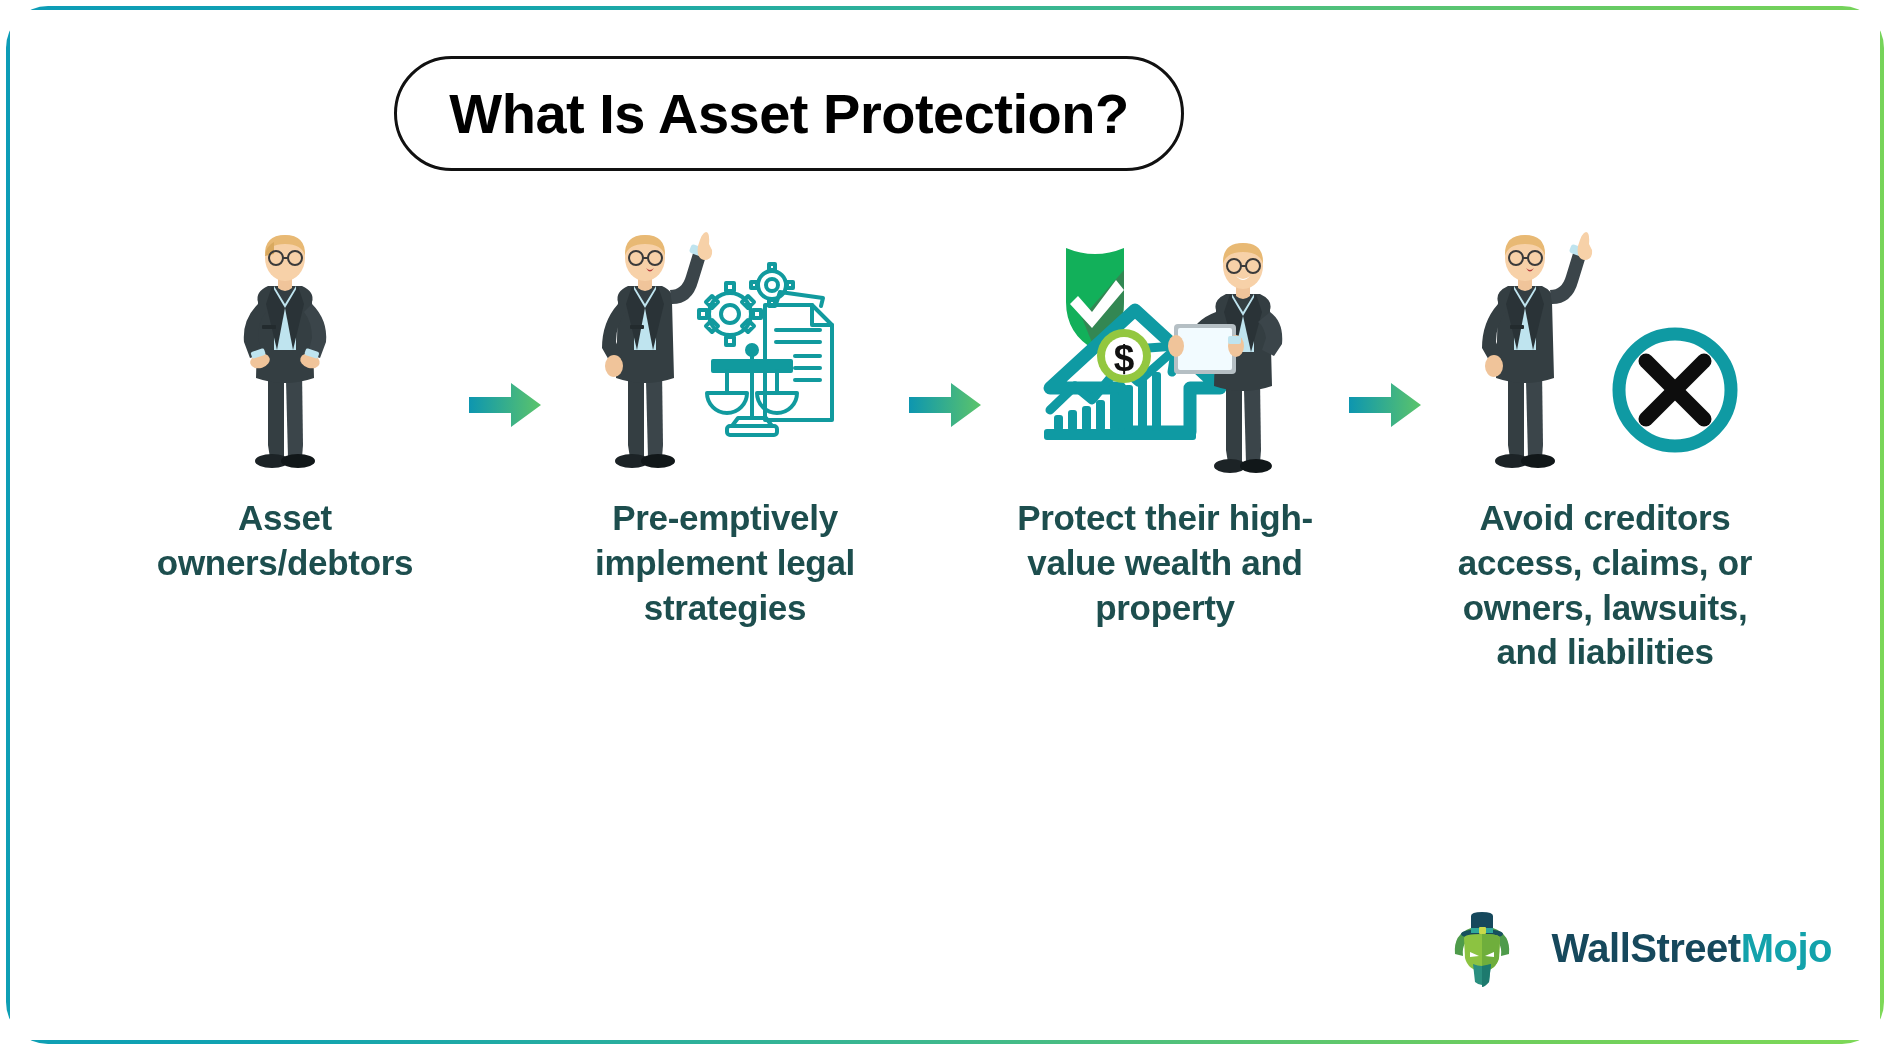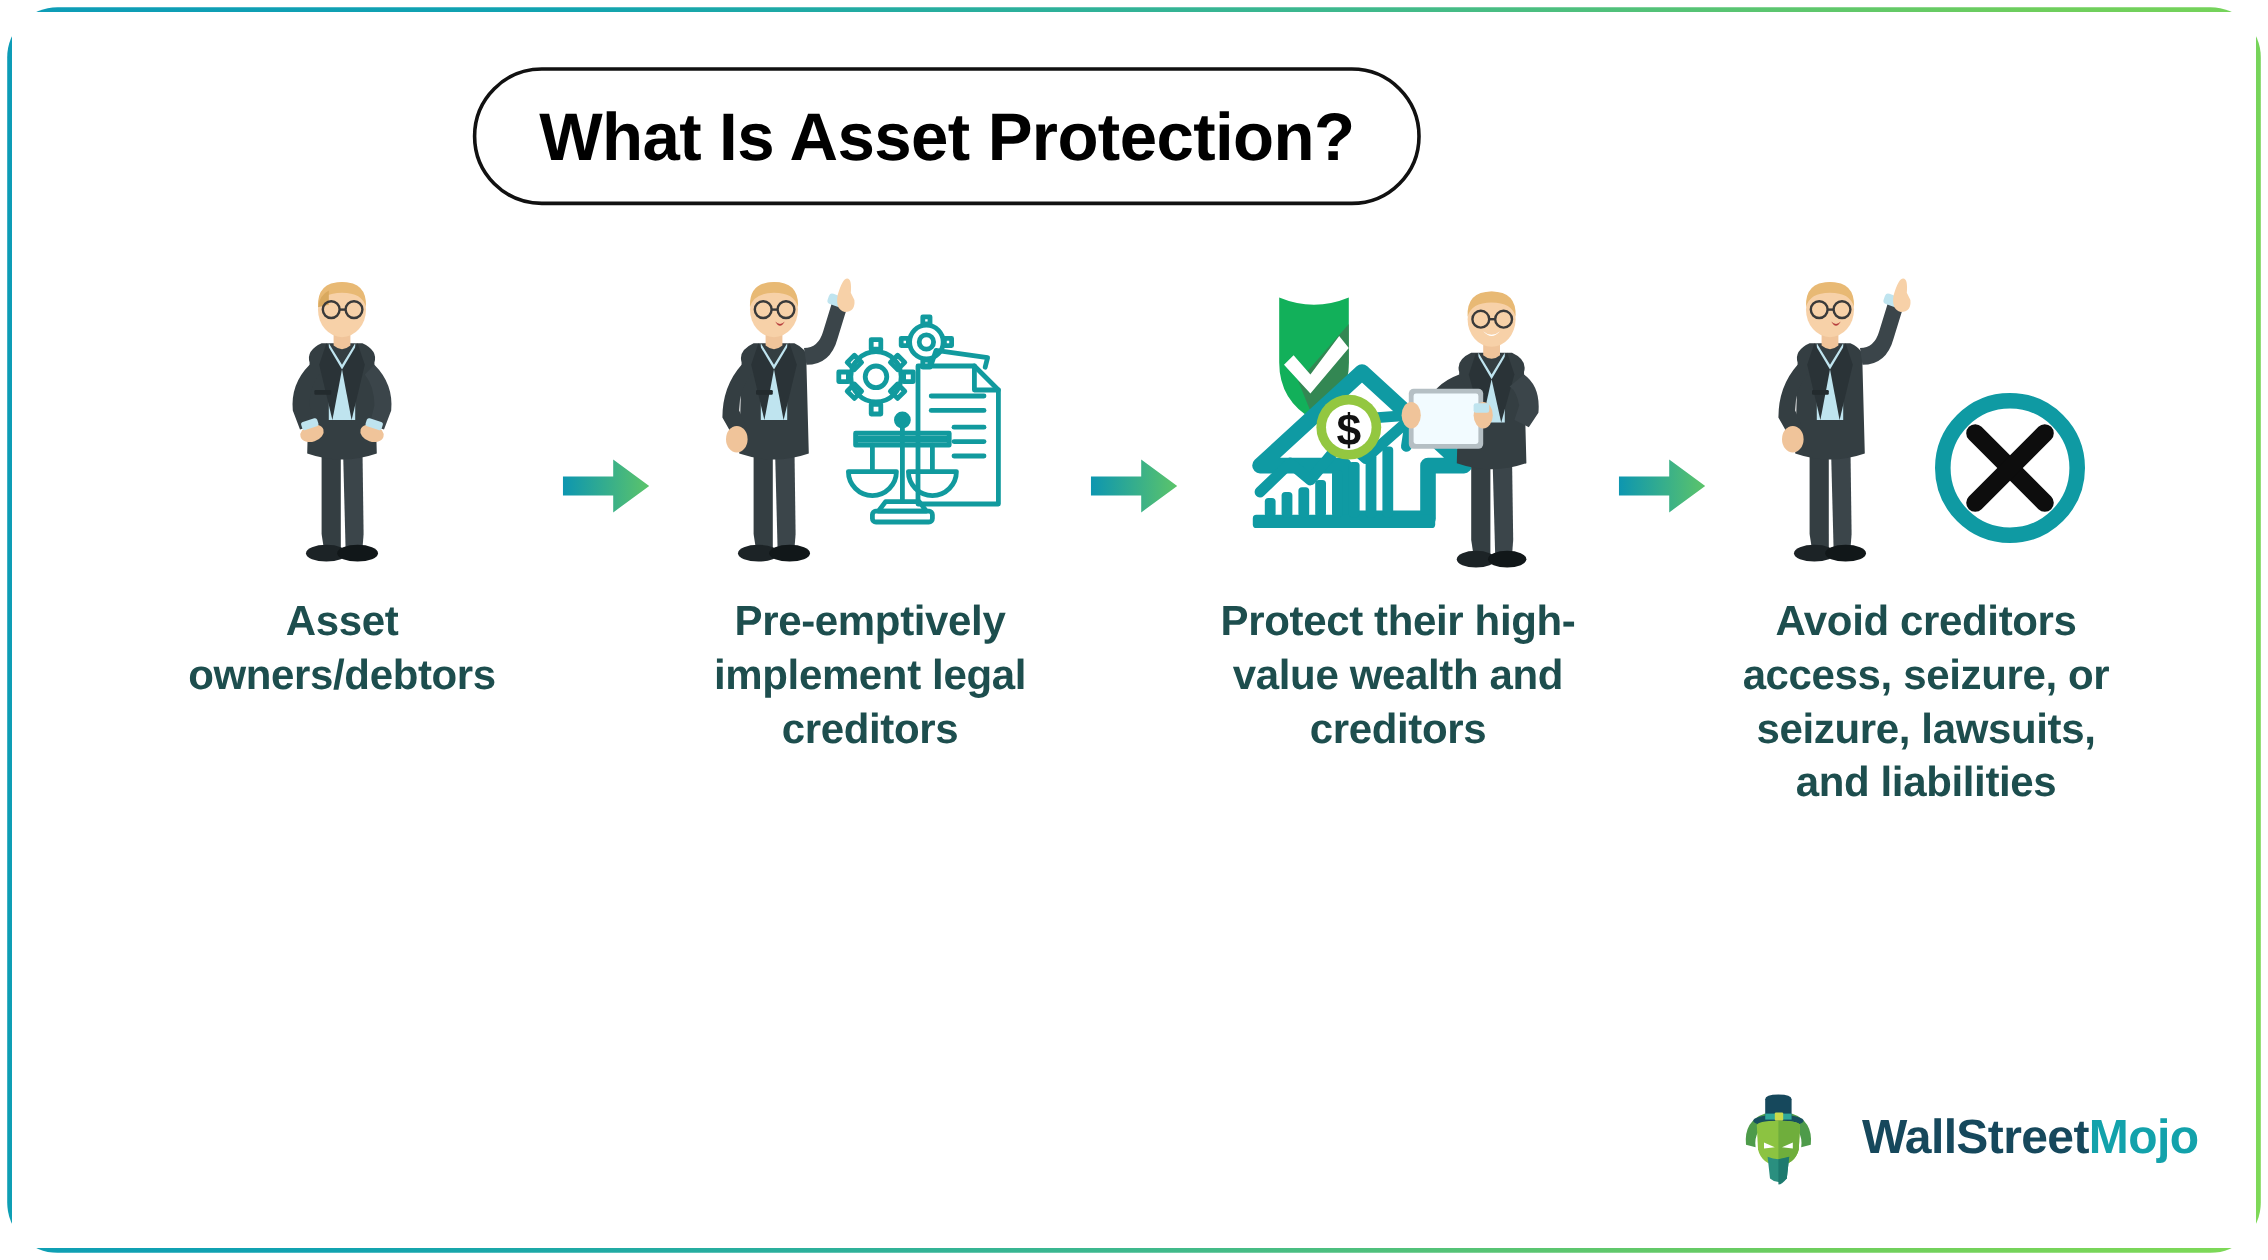--- a/index.html
+++ b/index.html
@@ -234,21 +234,21 @@
             <path d="M127 163 A20 20 0 0 0 167 163 Z"></path>
 
             <line x1="197" y1="141" x2="197" y2="163"></line>
             <path d="M177 163 A20 20 0 0 0 217 163 Z"></path>
 
             <path d="M158 188 L186 188 L192 196 L152 196 Z"></path>
             <rect x="147" y="196" width="50" height="9" rx="3"></rect>
           </g>
         </svg>
       </div>
-      <div class="caption">Pre-emptively implement legal creditors</div>
+      <div class="caption">Pre-emptively implement legal strategies</div>
     </div>
 
     <div class="arrow-cell">
       <svg width="72" height="50" viewBox="0 0 72 50">
         <defs>
           <linearGradient id="ag2" x1="0" y1="0" x2="1" y2="0">
             <stop offset="0%" stop-color="#0d96b0"></stop>
             <stop offset="100%" stop-color="#5cc46a"></stop>
           </linearGradient>
         </defs>
@@ -309,21 +309,21 @@
 
             <rect x="-14" y="84" width="62" height="50" rx="4" fill="#b5bfc4"></rect>
             <rect x="-10" y="88" width="54" height="42" rx="2" fill="#f2fbff"></rect>
 
             <ellipse cx="-12" cy="106" rx="8" ry="11" fill="#f0c49a"></ellipse>
             <ellipse cx="48" cy="106" rx="8" ry="11" fill="#f0c49a"></ellipse>
             <rect x="40" y="96" width="13" height="8" rx="2" fill="#bfe4ef"></rect>
           </g>
         </svg>
       </div>
-      <div class="caption">Protect their high-value wealth and creditors</div>
+      <div class="caption">Protect their high-value wealth and property</div>
     </div>
 
     <div class="arrow-cell">
       <svg width="72" height="50" viewBox="0 0 72 50">
         <defs>
           <linearGradient id="ag3" x1="0" y1="0" x2="1" y2="0">
             <stop offset="0%" stop-color="#0d96b0"></stop>
             <stop offset="100%" stop-color="#5cc46a"></stop>
           </linearGradient>
         </defs>
@@ -359,21 +359,21 @@
             <rect x="50" y="95" width="14" height="4" rx="1" fill="#232b2e"></rect>
           </g>
 
           <g>
             <circle cx="215" cy="160" r="56" fill="none" stroke="#0f9aa3" stroke-width="13"></circle>
             <line x1="186" y1="131" x2="244" y2="189" stroke="#0d0d0d" stroke-width="15" stroke-linecap="round"></line>
             <line x1="244" y1="131" x2="186" y2="189" stroke="#0d0d0d" stroke-width="15" stroke-linecap="round"></line>
           </g>
         </svg>
       </div>
-      <div class="caption">Avoid creditors access, seizure, or seizure, lawsuits, and liabilities</div>
+      <div class="caption">Avoid creditors access, claims, or owners, lawsuits, and liabilities</div>
     </div>
 
   </div>
 
   <div class="logo">
     <svg width="62" height="80" viewBox="0 0 62 80">
 
       <path d="M4 46 Q2 26 20 20 L24 28 Q10 33 12 48 Z" fill="#4e9b4a"></path>
       <path d="M58 46 Q60 26 42 20 L38 28 Q52 33 50 48 Z" fill="#4e9b4a"></path>
 

